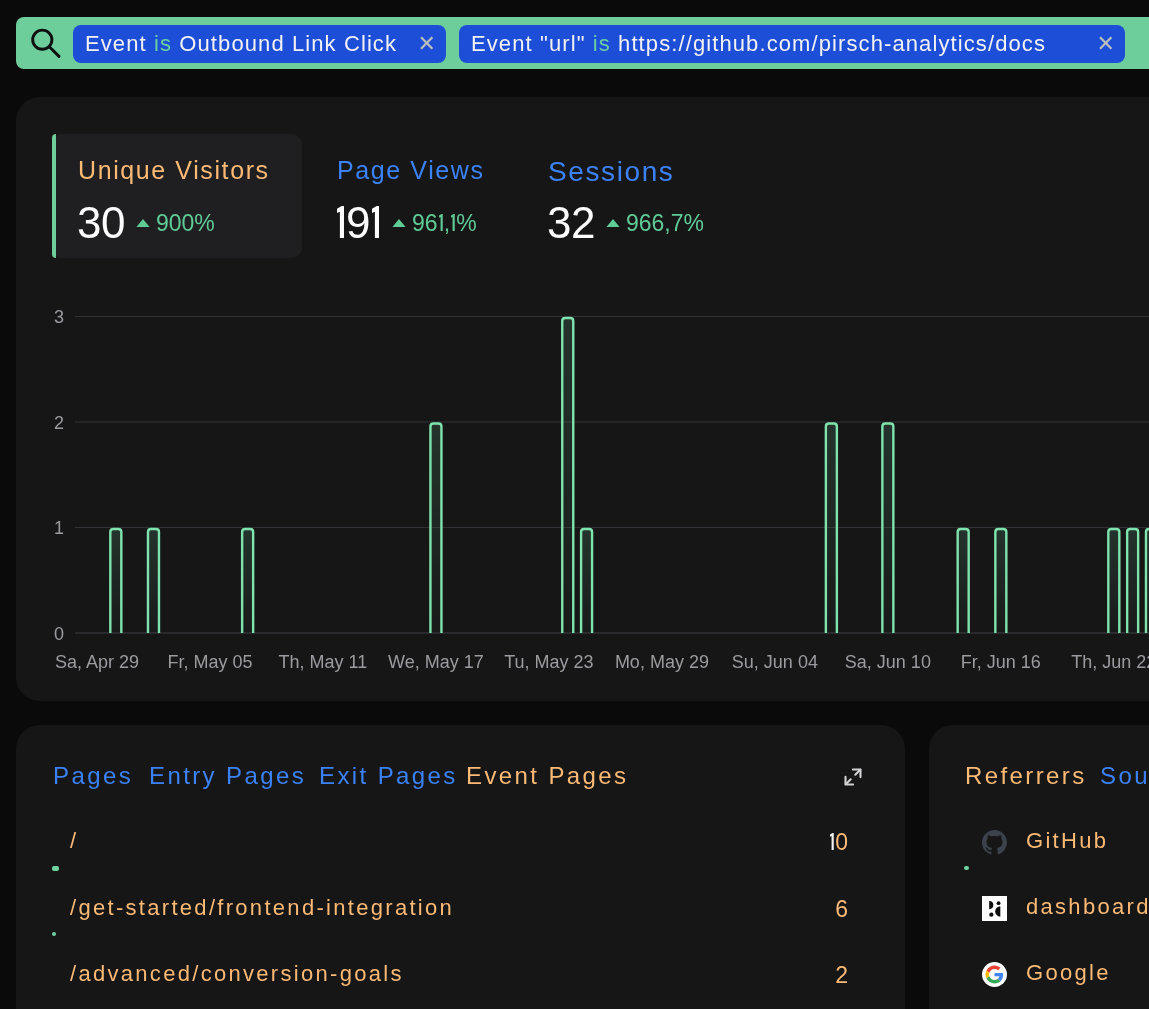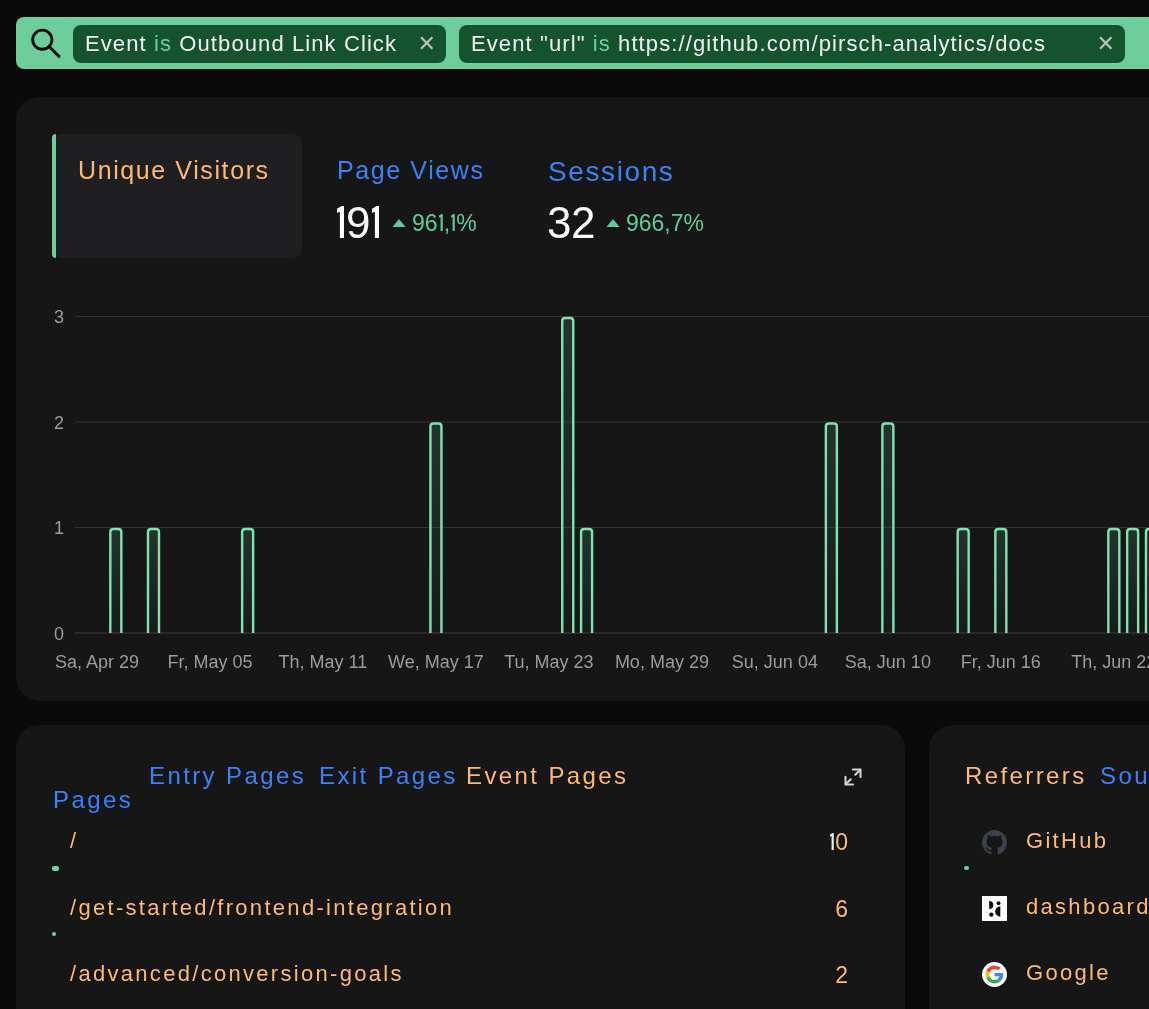--- a/index.html
+++ b/index.html
@@ -1,21 +1,21 @@
 <!DOCTYPE html>
 <html><head>
 <meta charset="utf-8">
 <style>
 * { margin:0; padding:0; box-sizing:border-box; }
 html,body { width:1149px; height:1009px; overflow:hidden; background:#0a0a0b;
   font-family:"Liberation Sans", sans-serif; }
 .abs { position:absolute; }
 #root { position:relative; width:1149px; height:1009px; overflow:hidden; }
 .panel { background:#161617; border-radius:24px; }
-.chip { position:absolute; top:25px; height:38px; background:#14532d; border-radius:8px;
+.chip { position:absolute; top:25px; height:38px; background:#1d4ed8; border-radius:8px;
   color:#f2f2f3; font-size:22px; letter-spacing:1.1px; display:flex; align-items:center;
   justify-content:space-between; white-space:nowrap; }
 .chip .is { color:#6bcf9d; }
 .chip .x { color:#bcc0bd; font-size:22px; letter-spacing:0; margin-left:12px; }
 .gray { color:#3b82f6; }
 .white { color:#fdba74; }
 .statnum { display:flex; align-items:center; }
 .statnum .n { font-size:44px; font-weight:500; letter-spacing:-0.5px; color:#fcfcfd; line-height:1; }
 .statnum svg { margin-left:11px; }
 .statnum .p { font-size:23px; color:#5fcb97; margin-left:6px; }
@@ -40,20 +40,27 @@
     <span>Event "url" <span class="is">is</span> https://github.com/pirsch-analytics/docs</span>
       <span class="x">✕</span>
   </div>
 
   <div class="abs panel" style="left:16px; top:97px; width:1200px; height:604px;"></div>
 
   <div class="abs" style="left:52px; top:134px; width:250px; height:124px; background:#1f1f21; border-radius:10px;"></div>
   <div class="abs" style="left:52px; top:134px; width:3.5px; height:124px; background:#6dcd9b; border-radius:10px 0 0 10px;"></div>
 
   <div class="abs white" style="left:78px; top:156px; font-size:25px; letter-spacing:1.6px;">Unique Visitors</div>
+  <div class="abs statnum" style="left:77px; top:201px;">
+    <span class="n">30</span>
+    <svg width="14" height="8.5" viewBox="0 0 14 8.5">
+        <path d="M7 0 L14 8.5 L0 8.5 Z" fill="#5fcb97"></path>
+      </svg>
+    <span class="p">900%</span>
+  </div>
 
   <div class="abs gray" style="left:337px; top:156px; font-size:25px; letter-spacing:1.6px;">Page Views</div>
   <div class="abs statnum" style="left:335px; top:201px;">
     <span class="n"><svg width="7" height="31.9" viewBox="6.2 0 7 32" style="vertical-align:baseline;margin:0 2px;">
           <path d="M13.2 0 H10.9 L6.2 2.7 V6.9 L9.1 5.8 V32 H13.2 Z" fill="#fcfcfd"></path>
         </svg><span>9</span><svg width="7" height="31.9" viewBox="6.2 0 7 32" style="vertical-align:baseline;margin:0 2px;">
           <path d="M13.2 0 H10.9 L6.2 2.7 V6.9 L9.1 5.8 V32 H13.2 Z" fill="#fcfcfd"></path>
         </svg></span>
     <svg width="14" height="8.5" viewBox="0 0 14 8.5">
         <path d="M7 0 L14 8.5 L0 8.5 Z" fill="#5fcb97"></path>
@@ -114,21 +121,21 @@
         <text x="548.92" y="668" text-anchor="middle" fill="#9b9ba0" font-size="18">Tu, May 23</text>
         <text x="661.9" y="668" text-anchor="middle" fill="#9b9ba0" font-size="18">Mo, May 29</text>
         <text x="774.8799999999999" y="668" text-anchor="middle" fill="#9b9ba0" font-size="18">Su, Jun 04</text>
         <text x="887.8599999999999" y="668" text-anchor="middle" fill="#9b9ba0" font-size="18">Sa, Jun 10</text>
         <text x="1000.8399999999999" y="668" text-anchor="middle" fill="#9b9ba0" font-size="18">Fr, Jun 16</text>
         <text x="1113.82" y="668" text-anchor="middle" fill="#9b9ba0" font-size="18">Th, Jun 22</text>
       </g>
   </svg>
 
   <div class="abs panel" style="left:16px; top:725px; width:889px; height:380px;"></div>
-  <div class="abs gray tabt" style="left:53px;  top:762px;margin-top:24px;">Pages</div>
+  <div class="abs gray tabt" style="left:53px;  top:762px;">Pages</div>
   <div class="abs gray tabt" style="left:149px; top:762px;">Entry Pages</div>
   <div class="abs gray tabt" style="left:319px; top:762px;">Exit Pages</div>
   <div class="abs white tabt" style="left:466px; top:762px;">Event Pages</div>
   <svg class="abs" style="left:841px; top:765px;" width="24" height="24" viewBox="0 0 24 24" fill="none" stroke="#d2d2d4" stroke-width="2.1" stroke-linecap="round" stroke-linejoin="round">
     <path d="M14.3 9.7 L19.2 4.8"></path>
       <path d="M11.9 4.5 H19.5 V12.1"></path>
     <path d="M9.7 14.3 L4.8 19.2"></path>
       <path d="M4.5 11.9 V19.5 H12.1"></path>
   </svg>
 

